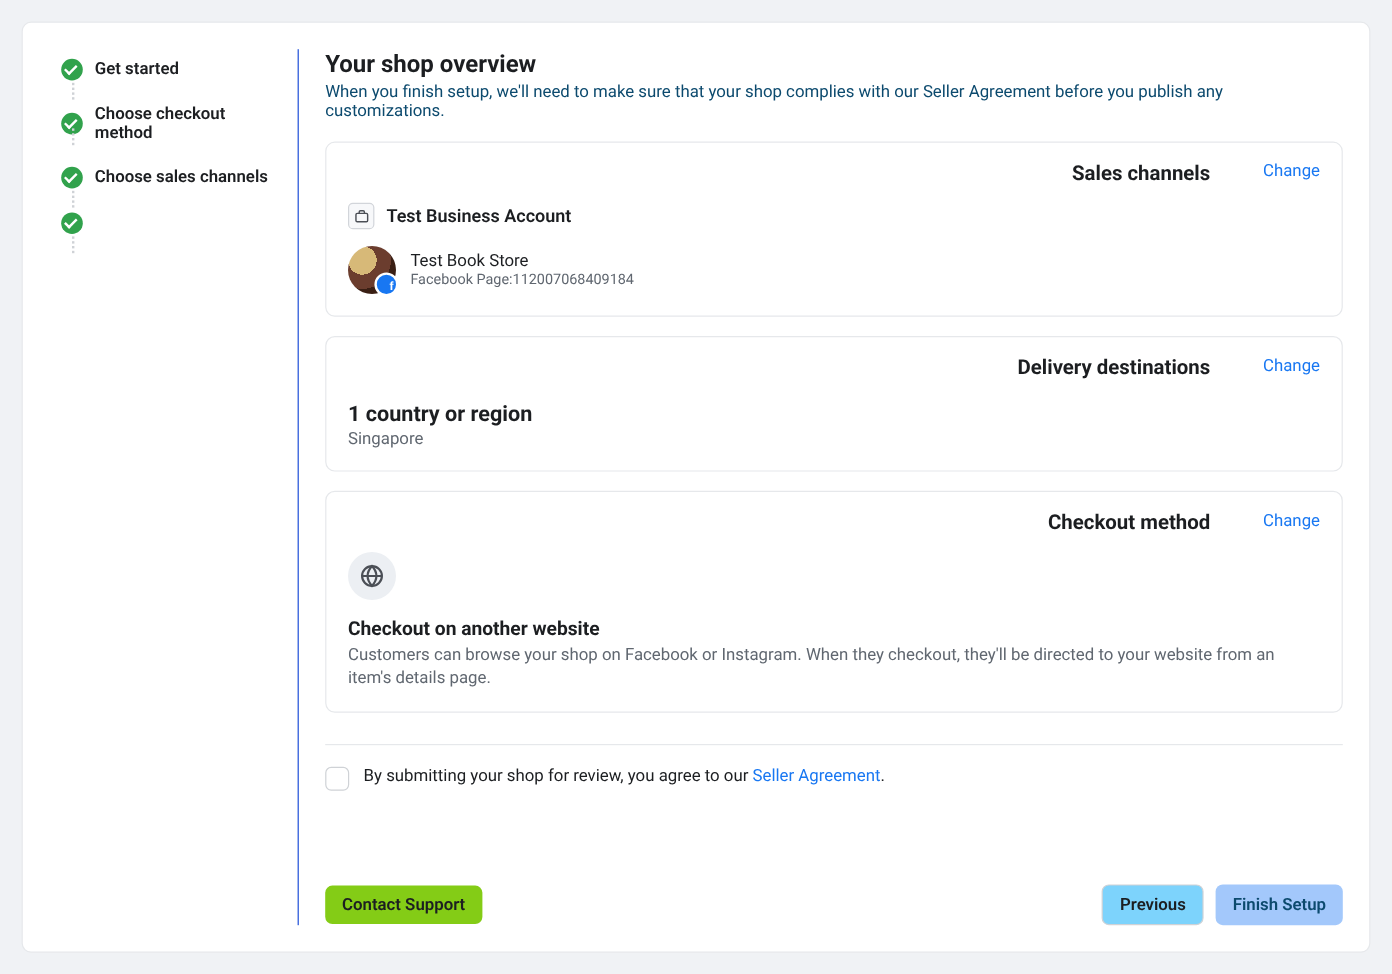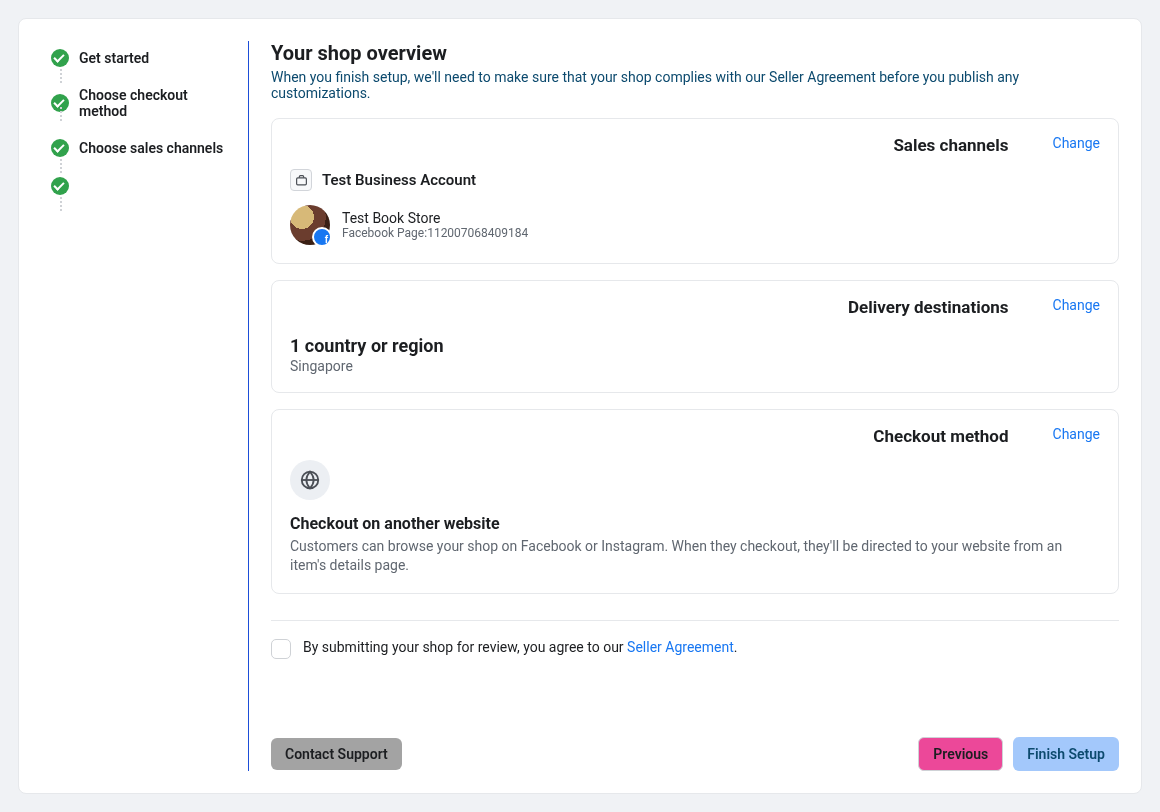--- a/index.html
+++ b/index.html
@@ -222,25 +222,25 @@
   .btn {
     border: none;
     border-radius: 6px;
     padding: 8px 14px;
     font-size: 14px;
     font-weight: 600;
     cursor: pointer;
     font-family: inherit;
   }
   .btn.secondary {
-    background: #a3a3a3;
+    background: #84cc16;
     color: #1c1e21;
   }
   .btn.outline {
-    background: #ec4899;
+    background: #7dd3fc;
     border: 1px solid #cfd2d6;
     color: #1c1e21;
   }
   .btn.primary {
     background: #1877f2;
     color: #0c4a6e;
   }
   .btn.primary.disabled {
     background: #a3c8fb;
     cursor: default;

